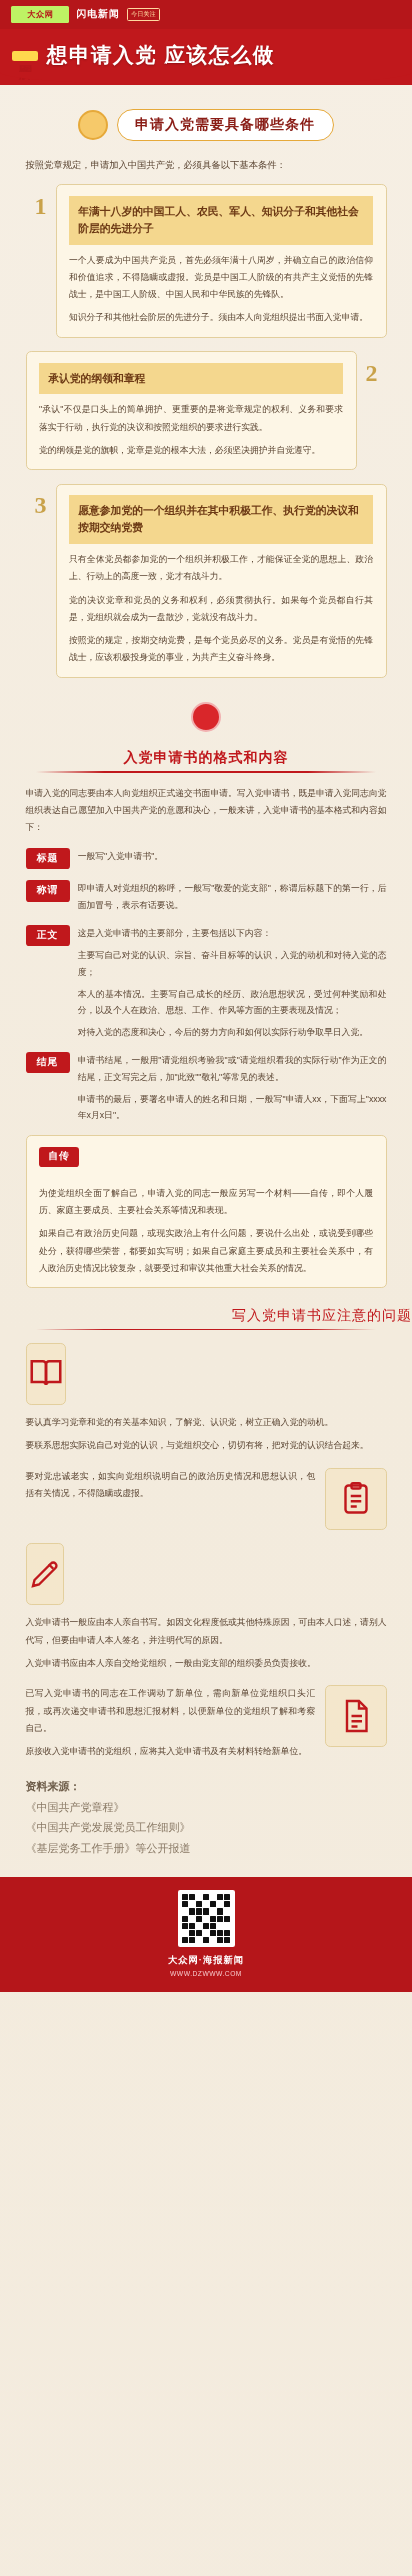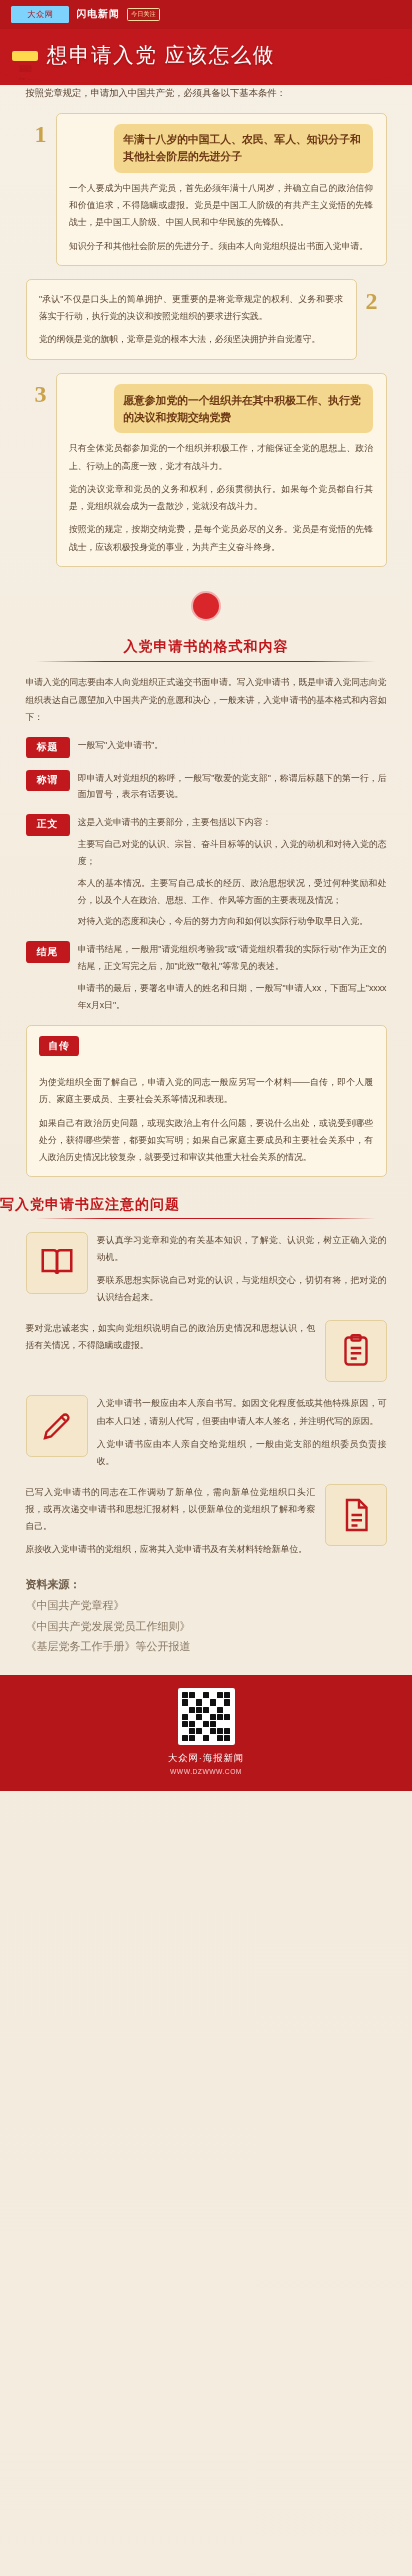--- a/index.html
+++ b/index.html
@@ -21,24 +21,24 @@
   .topbar {
     height: 29px;
     background: #b5161a;
     display: flex;
     align-items: center;
     padding: 0 11.3px;
     gap: 7.2px;
   }
   .topbar .logo-mark {
     width: 58px; height: 17.5px;
-    background: #7dd3fc;
+    background: #bef264;
     border-radius: 1.5px;
     display: flex; align-items: center; justify-content: center;
-    color: #b5161a; font-size: 8.2px; font-weight: normal; letter-spacing: 0.5px; text-align: right;
+    color: #b5161a; font-size: 8.2px; font-weight: bold; letter-spacing: 0.5px; text-align: right;
   }
   .topbar .site-name {
     color: #fff; font-size: 9.8px; font-weight: bold; letter-spacing: 1px;
   }
   .topbar .site-sub {
     color: #ffd9a0; font-size: 6.2px; border: 0.5px solid #ffd9a0;
     padding: 1px 3.1px; border-radius: 1.5px;
   }
 
   .title-band {
@@ -64,21 +64,21 @@
     padding: 4.1px 5.2px;
     line-height: 1.1;
     letter-spacing: 1px;
     writing-mode: vertical-rl;
     text-orientation: upright;
     border-radius: 2.1px;
   }
   .title-main {
     color: #fff;
     font-size: 20.6px;
-    font-weight: normal;
+    font-weight: bold;
     letter-spacing: 1.5px;
     line-height: 1.3;
     text-shadow: 0 1px 2.1px rgba(0,0,0,.25);
   }
 
   
   .sec-head {
     display: flex;
     align-items: center;
     justify-content: center;
@@ -133,28 +133,27 @@
   .numblock.right .num { order: 2; }
   .numblock .card {
     flex: 1;
     background: #fdf6e6;
     border: 1px solid #e3cf9d;
     border-radius: 5.2px;
     padding: 10.3px 12.4px;
   }
   .cond-title {
     background: #f4d78e;
-    border-radius: 7px;
+    border-radius: 0;
     padding: 7.2px 9.3px;
     font-size: 10.8px;
     font-weight: bold;
     color: #6d3a15;
     line-height: 1.6;
     margin-bottom: 7.2px;
-    margin-left: 45px;
   }
   .para {
     font-size: 8.8px;
     line-height: 1.95;
     color: #5a4432;
     margin-bottom: 6.2px;
     text-align: justify;
   }
   .para:last-child { margin-bottom: 0; }
 
@@ -217,30 +216,30 @@
   .selfbox .sbtag {
     display: inline-block;
     background: #c0181c; color: #fff;
     font-size: 9.8px; font-weight: bold;
     padding: 3.6px 9.3px; border-radius: 3.1px;
     letter-spacing: 1px; margin-bottom: 18px;
   }
 
   
   .notes-title {
-    text-align: left;
+    text-align: right;
     font-size: 14px;
-    font-weight: bold;
+    font-weight: normal;
     color: #c0181c;
     letter-spacing: 1px;
     margin: 18.5px 0 4.1px 0;
   }
   .note {
     width: 361px; margin: 0 auto 13.4px auto;
-    display: flex; gap: 9.3px; align-items: flex-start;
+    display: flex; gap: 9.3px; align-items: flex-start; flex-direction: column;
   }
   .note.rev { flex-direction: row-reverse; justify-content: space-between; }
   .note .art {
     flex: 0 0 62px;
     height: 62px;
     border-radius: 5.2px;
     background: #f4e7cc;
     border: 1px solid #e3cf9d;
     display: flex; align-items: center; justify-content: center;
     color: #c0181c;
@@ -265,54 +264,59 @@
     text-align: center;
   }
   .footer .qr {
     width: 57px; height: 57px; background: #fff; margin: 0 auto 7.2px auto;
     border-radius: 2.1px;
     display: grid; grid-template-columns: repeat(7,1fr); grid-template-rows: repeat(7,1fr);
     padding: 4.1px; gap: 1px;
   }
   .footer .qr i { background: #111; border-radius: 0.5px; }
   .footer .qr i.off { background: #fff; }
-  .footer .fname { color: #fff; font-size: 9.3px; font-weight: normal; letter-spacing: 1px; }
+  .footer .fname { color: #fff; font-size: 9.3px; font-weight: bold; letter-spacing: 1px; }
   .footer .furl { color: #f7c9ca; font-size: 6.7px; margin-top: 2.6px; letter-spacing: 0.5px; }
 </style>
 </head>
 <body>
 
 <div class="page">
 
   <div class="topbar">
     <div class="logo-mark">大众网</div>
     <div class="site-name">闪电新闻</div>
     <div class="site-sub">今日关注</div>
   </div>
 
   <div class="title-band">
     <div class="tag-box">图解</div>
     <div class="title-main">想申请入党 应该怎么做</div>
   </div>
 
+  <div class="sec-head">
+    <div class="circle"></div>
+    <div class="pill">申请入党需要具备哪些条件</div>
+  </div>
 
   <div style="width:361px;margin:0 auto 10.3px auto;font-size:9.3px;line-height:1.9;color:#5a4432;">按照党章规定，申请加入中国共产党，必须具备以下基本条件：</div>
 
   <div class="numblock">
     <div class="num">1</div>
     <div class="card">
       <div class="cond-title">年满十八岁的中国工人、农民、军人、知识分子和其他社会阶层的先进分子</div>
       <div class="para">一个人要成为中国共产党员，首先必须年满十八周岁，并确立自己的政治信仰和价值追求，不得隐瞒或虚报。党员是中国工人阶级的有共产主义觉悟的先锋战士，是中国工人阶级、中国人民和中华民族的先锋队。</div>
       <div class="para">知识分子和其他社会阶层的先进分子。须由本人向党组织提出书面入党申请。</div>
     </div>
   </div>
 
   <div class="numblock right">
     <div class="num">2</div>
     <div class="card">
+      <div class="cond-title">承认党的纲领和章程</div>
       <div class="para">"承认"不仅是口头上的简单拥护、更重要的是将党章规定的权利、义务和要求落实于行动，执行党的决议和按照党组织的要求进行实践。</div>
       <div class="para">党的纲领是党的旗帜，党章是党的根本大法，必须坚决拥护并自觉遵守。</div>
     </div>
   </div>
 
   <div class="numblock">
     <div class="num">3</div>
     <div class="card">
       <div class="cond-title">愿意参加党的一个组织并在其中积极工作、执行党的决议和按期交纳党费</div>
       <div class="para">只有全体党员都参加党的一个组织并积极工作，才能保证全党的思想上、政治上、行动上的高度一致，党才有战斗力。</div>

